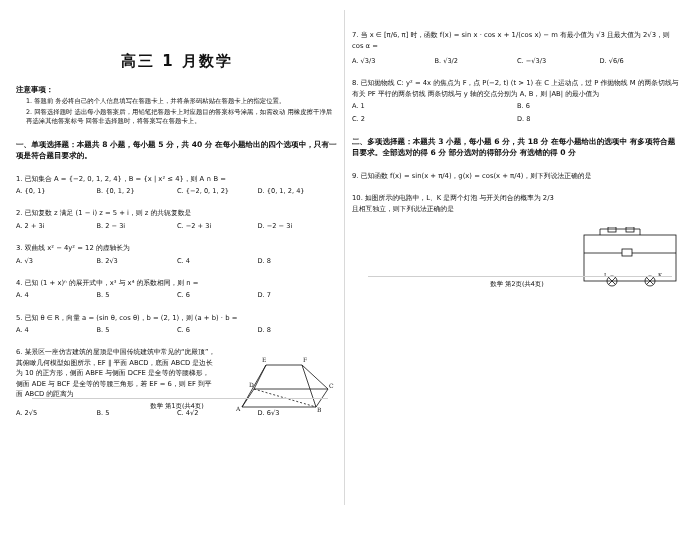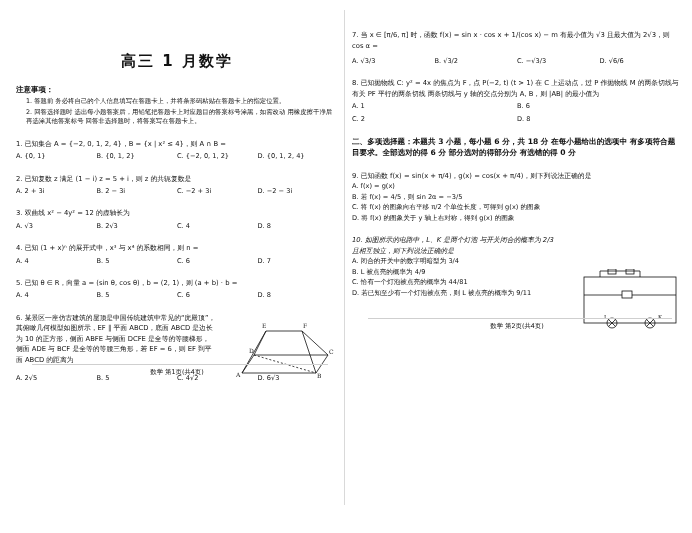--- a/index.html
+++ b/index.html
@@ -43,20 +43,21 @@
       <div class="title">高三 1 月数学</div>
 
       <div class="notice">
         <div class="secttl">注意事项：</div>
         <ol>
           <li>1. 答题前 务必将自己的个人信息填写在答题卡上，并将条形码粘贴在答题卡上的指定位置。</li>
           <li>2. 回答选择题时 选出每小题答案后，用铅笔把答题卡上对应题目的答案标号涂黑，如需改动 用橡皮擦干净后 再选涂其他答案标号 回答非选择题时，将答案写在答题卡上。</li>
         </ol>
       </div>
 
+      <div class="bighead">一、单项选择题：本题共 8 小题，每小题 5 分，共 40 分 在每小题给出的四个选项中，只有一项是符合题目要求的。</div>
 
       <div class="q">
         <span class="qtext">
           <span>1.</span>
           <span>已知集合 A = {−2, 0, 1, 2, 4}，B = {x | x² ≤ 4}，则 A ∩ B =</span>
         </span>
         <div class="opts o4">
           <span>A. {0, 1}</span>
           <span>B. {0, 1, 2}</span>
           <span>C. {−2, 0, 1, 2}</span>
@@ -188,30 +189,24 @@
         </div>
       </div>
 
       <div class="bighead">二、多项选择题：本题共 3 小题，每小题 6 分，共 18 分 在每小题给出的选项中 有多项符合题目要求。全部选对的得 6 分 部分选对的得部分分 有选错的得 0 分</div>
 
       <div class="q">
         <span class="qtext">
           <span>9.</span>
           <span>已知函数 f(x) = sin(x + π/4)，g(x) = cos(x + π/4)，则下列说法正确的是</span>
         </span>
-        <div class="ostack">
-          <div>A. f(x) = g(x)</div>
-          <div>B. 若 f(x) = 4/5，则 sin 2α = −3/5</div>
-          <div>C. 将 f(x) 的图象向右平移 π/2 个单位长度，可得到 g(x) 的图象</div>
-          <div>D. 将 f(x) 的图象关于 y 轴上右对称，得到 g(x) 的图象</div>
-        </div>
       </div>
 
       <div class="q" style="position:relative;min-height:110px;">
-        <div style="width:208px;font-style:italic;">
+        <div style="width:208px;">
           <span class="qtext">
             <span>10.</span>
             <span>如图所示的电路中，L、K 是两个灯泡 与开关闭合的概率为 2/3 且相互独立，则下列说法正确的是</span>
           </span>
         </div>
 
         <div class="q10fig">
           <svg width="104" height="62" viewBox="0 0 104 62">
             <g fill="none" stroke="#111" stroke-width="0.8">
               <rect x="6" y="8" width="92" height="46"></rect>
@@ -227,26 +222,20 @@
               <line x1="6" y1="26" x2="98" y2="26"></line>
               <rect x="44" y="22" width="10" height="7" fill="#fff"></rect>
             </g>
             <g font-size="5.5" font-family="DejaVu Serif, serif" fill="#111">
               <text x="26" y="50">L</text>
               <text x="80" y="50">K</text>
             </g>
           </svg>
         </div>
 
-        <div class="ostack" style="width:206px;">
-          <div>A. 闭合的开关中的数字明暗型为 3/4</div>
-          <div>B. L 被点亮的概率为 4/9</div>
-          <div>C. 恰有一个灯泡被点亮的概率为 44/81</div>
-          <div>D. 若已知至少有一个灯泡被点亮，则 L 被点亮的概率为 9/11</div>
-        </div>
       </div>
 
       <div class="footline"></div>
       <div class="footer" style="left:0;width:330px;">数学 第2页(共4页)</div>
     </div>
 
   </div>
 </div>
 
 </body></html>

